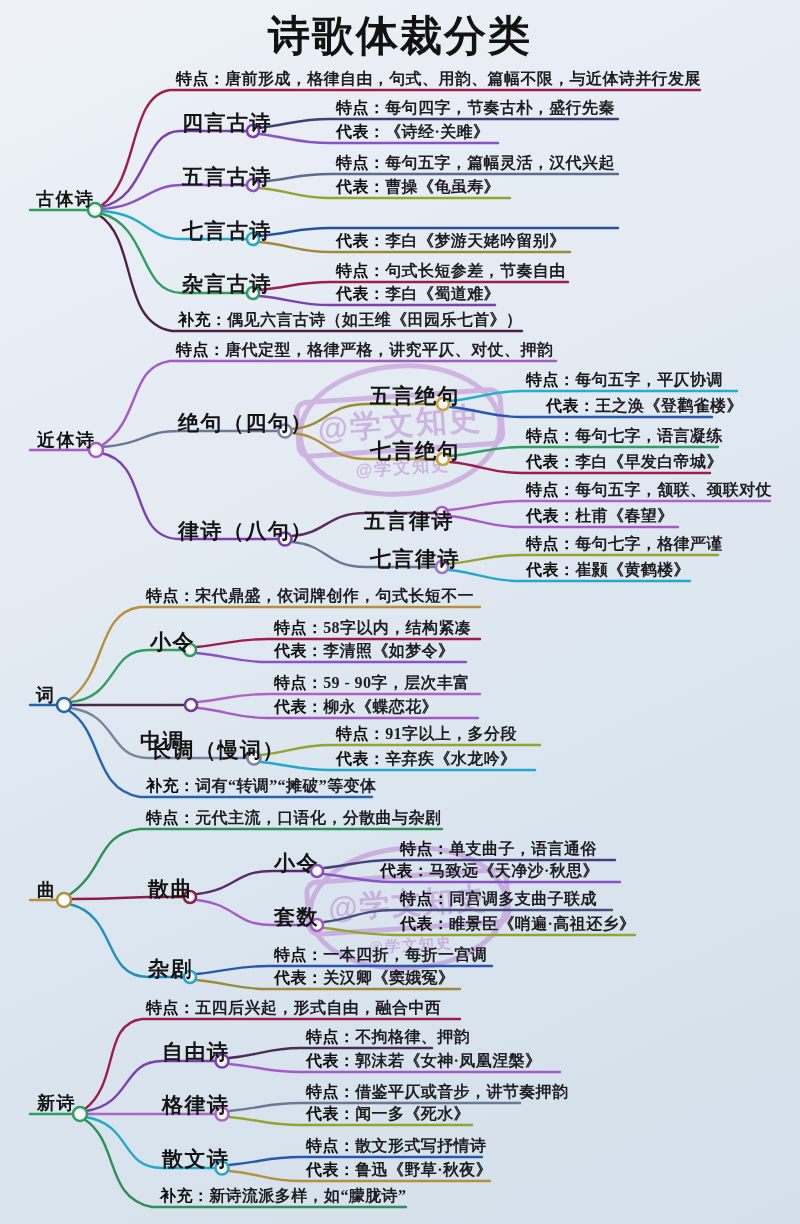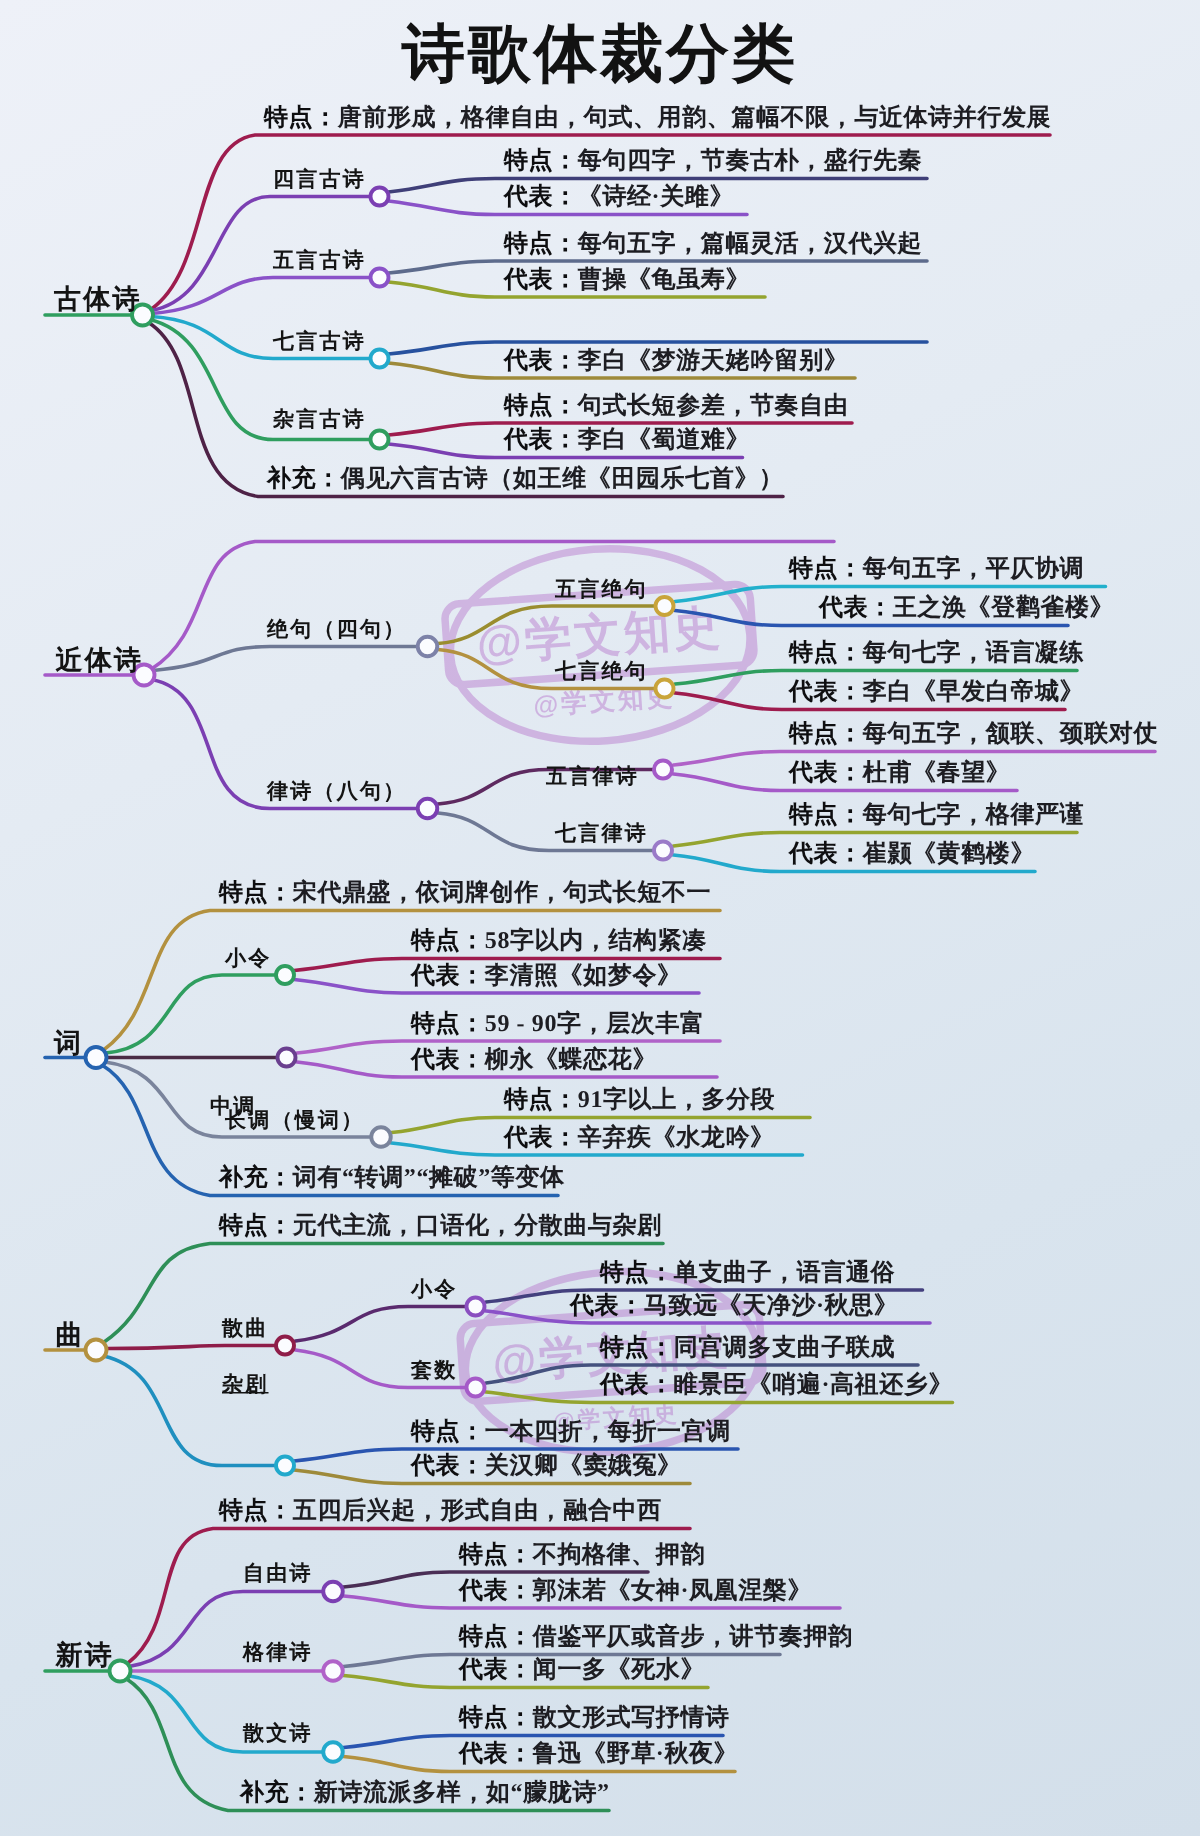--- a/index.html
+++ b/index.html
@@ -6,21 +6,21 @@
   body{font-family:"Liberation Sans",sans-serif;}
   #canvas{
     position:relative;width:800px;height:1224px;overflow:hidden;
     background:linear-gradient(155deg,#eef1f8 0%,#e4ebf3 35%,#d9e4ee 70%,#d3dfea 100%);
   }
   .title{
     position:absolute;left:0;top:8px;width:800px;text-align:center;
     font-size:42px;font-weight:800;color:#121212;letter-spacing:2px;
   }
   .root-label,.nlabel{
-    position:absolute;font-size:14px;font-weight:800;color:#141414;
+    position:absolute;font-size:21px;font-weight:800;color:#141414;
     white-space:nowrap;letter-spacing:1.5px;line-height:1;
   }
   .root-label{font-size:18px;}
   .leaf{
     position:absolute;font-size:16px;font-weight:600;color:#1d1d22;
     white-space:nowrap;letter-spacing:0.4px;line-height:1.15;font-family:Liberation Serif, serif;
   }
   .leaf b{font-weight:800;color:#0e0e10;}
   svg{position:absolute;left:0;top:0;}
   svg path{fill:none;stroke-width:2.4;stroke-linecap:round;}
@@ -175,20 +175,21 @@
   <div class="nlabel" style="left:182px;top:166px;">五言古诗</div>
   <div class="leaf" style="left:336px;top:154px;"><b>特点：</b><span>每句五字，篇幅灵活，汉代兴起</span></div>
   <div class="leaf" style="left:336px;top:178px;"><b>代表：</b><span>曹操《龟虽寿》</span></div>
   <div class="nlabel" style="left:182px;top:220px;">七言古诗</div>
   <div class="leaf" style="left:336px;top:232px;"><b>代表：</b><span>李白《梦游天姥吟留别》</span></div>
   <div class="nlabel" style="left:182px;top:274px;font-family:Liberation Serif, serif;">杂言古诗</div>
   <div class="leaf" style="left:336px;top:262px;text-align:center;"><b>特点：</b><span>句式长短参差，节奏自由</span></div>
   <div class="leaf" style="left:336px;top:285px;"><b>代表：</b><span>李白《蜀道难》</span></div>
   <div class="leaf" style="left:178px;top:311px;"><b>补充：</b><span>偶见六言古诗（如王维《田园乐七首》）</span></div>
 
+  <div class="leaf" style="left:176px;top:341px;"><b>特点：</b><span>唐代定型，格律严格，讲究平仄、对仗、押韵</span></div>
   <div class="nlabel" style="left:178px;top:412px;">绝句（四句）</div>
   <div class="nlabel" style="left:370px;top:385px;">五言绝句</div>
   <div class="leaf" style="left:526px;top:371px;"><b>特点：</b><span>每句五字，平仄协调</span></div>
   <div class="leaf" style="left:526px;top:397px;margin-left:20px;"><b>代表：</b><span>王之涣《登鹳雀楼》</span></div>
   <div class="nlabel" style="left:370px;top:440px;">七言绝句</div>
   <div class="leaf" style="left:526px;top:427px;"><b>特点：</b><span>每句七字，语言凝练</span></div>
   <div class="leaf" style="left:526px;top:453px;"><b>代表：</b><span>李白《早发白帝城》</span></div>
   <div class="nlabel" style="left:178px;top:520px;">律诗（八句）</div>
   <div class="nlabel" style="left:364px;top:510px;">五言律诗</div>
   <div class="leaf" style="left:526px;top:481px;"><b>特点：</b><span>每句五字，颔联、颈联对仗</span></div>
@@ -210,21 +211,21 @@
   <div class="leaf" style="left:146px;top:777px;"><b>补充：</b><span>词有“转调”“摊破”等变体</span></div>
 
   <div class="leaf" style="left:146px;top:809px;"><b>特点：</b><span>元代主流，口语化，分散曲与杂剧</span></div>
   <div class="nlabel" style="left:148px;top:878px;">散曲</div>
   <div class="nlabel" style="left:274px;top:852px;">小令</div>
   <div class="leaf" style="left:400px;top:840px;"><b>特点：</b><span>单支曲子，语言通俗</span></div>
   <div class="leaf" style="left:380px;top:862px;"><b>代表：</b><span>马致远《天净沙·秋思》</span></div>
   <div class="nlabel" style="left:274px;top:906px;">套数</div>
   <div class="leaf" style="left:400px;top:890px;"><b>特点：</b><span>同宫调多支曲子联成</span></div>
   <div class="leaf" style="left:400px;top:915px;"><b>代表：</b><span>睢景臣《哨遍·高祖还乡》</span></div>
-  <div class="nlabel" style="left:148px;top:915px;text-decoration:underline;">杂剧</div>
+  <div class="nlabel" style="left:148px;top:958px;">杂剧</div>
   <div class="leaf" style="left:274px;top:946px;"><b>特点：</b><span>一本四折，每折一宫调</span></div>
   <div class="leaf" style="left:274px;top:969px;"><b>代表：</b><span>关汉卿《窦娥冤》</span></div>
 
   <div class="leaf" style="left:146px;top:999px;"><b>特点：</b><span>五四后兴起，形式自由，融合中西</span></div>
   <div class="nlabel" style="left:162px;top:1041px;">自由诗</div>
   <div class="leaf" style="left:306px;top:1028px;"><b>特点：</b><span>不拘格律、押韵</span></div>
   <div class="leaf" style="left:306px;top:1052px;"><b>代表：</b><span>郭沫若《女神·凤凰涅槃》</span></div>
   <div class="nlabel" style="left:162px;top:1094px;">格律诗</div>
   <div class="leaf" style="left:306px;top:1083px;"><b>特点：</b><span>借鉴平仄或音步，讲节奏押韵</span></div>
   <div class="leaf" style="left:306px;top:1105px;"><b>代表：</b><span>闻一多《死水》</span></div>

